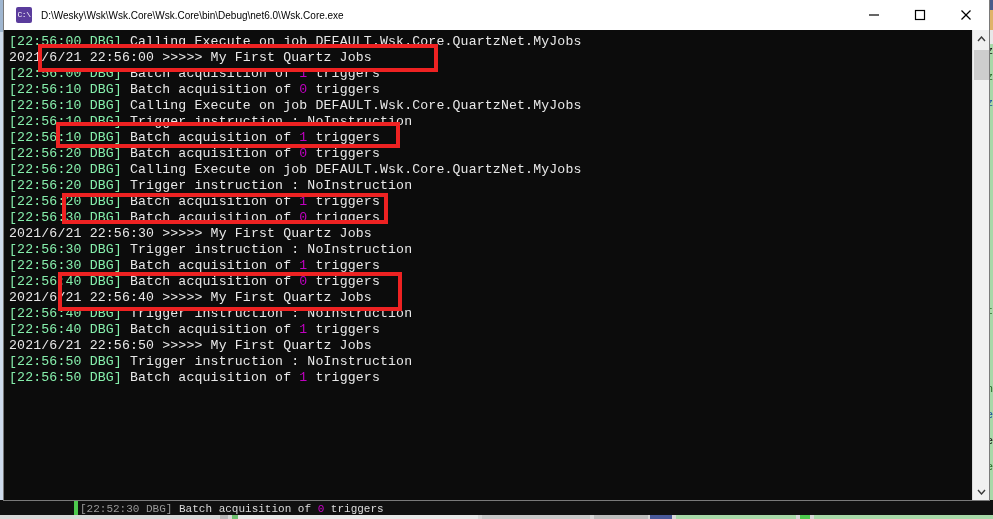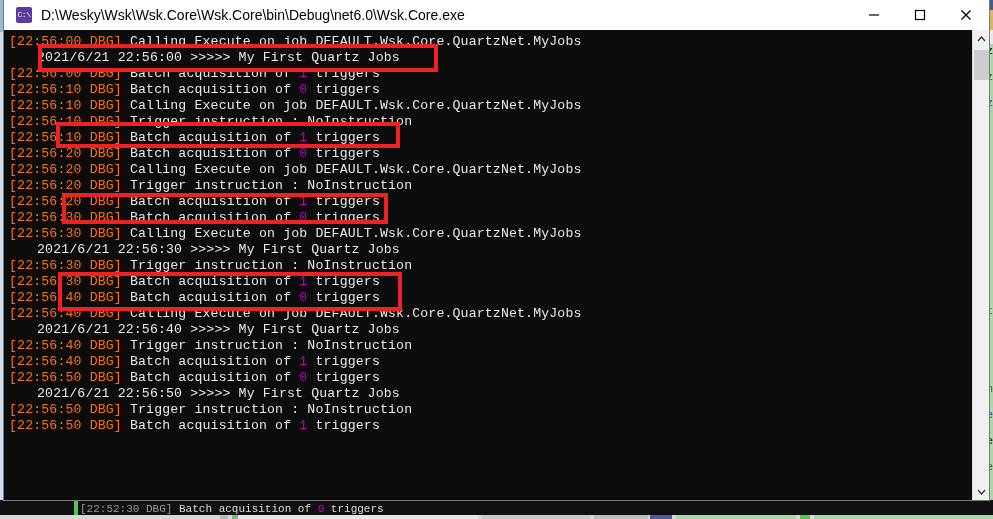--- a/index.html
+++ b/index.html
@@ -42,44 +42,44 @@
     position:absolute;left:0;top:0;width:985px;height:30px;background:#ffffff;
     display:flex;align-items:center;border-bottom:1px solid #dcdcdc;
   }
   #app-icon{
     width:16px;height:16px;margin-left:12px;margin-right:9px;flex:none;
     background:#5a3c9c;border-radius:2px;position:relative;
     display:flex;align-items:center;justify-content:center;
   }
   #app-icon span{font-family:"Liberation Mono",monospace;font-size:8px;color:#fff;line-height:1;letter-spacing:-0.5px;}
   #title-text{
-    font-family:"Liberation Sans",sans-serif;font-size:14px;color:#000;
+    font-family:"Liberation Sans",sans-serif;font-size:10px;color:#000;
     white-space:nowrap;overflow:hidden;flex:1;
   }
   .winbtn{
     width:46px;height:30px;flex:none;display:flex;align-items:center;justify-content:center;
     color:#000;
   }
   .winbtn svg{display:block;}
 
   
   #console-body{
     position:absolute;left:0;top:30px;width:968px;height:470px;
     background:#0c0c0c;overflow:hidden;
     padding:4px 0 0 5px;box-sizing:border-box;
   }
   .line{
     font-family:"Liberation Mono",monospace;
     font-size:13.2px;line-height:16px;height:16px;white-space:pre;
     color:#cccccc;letter-spacing:0.15px;
   }
-  .line .ts{color:#f97316;}
+  .line .ts{color:#86efac;}
   .line .msg{color:#e8e8e8;}
   .line .num{color:#c000c0;}
-  .line.job{color:#e8e8e8;margin-left:28px;}
+  .line.job{color:#e8e8e8;}
 
   
   #console-scrollbar{
     position:absolute;right:0;top:30px;width:17px;height:470px;background:#f0f0f0;
     border-left:1px solid #dcdcdc;box-sizing:border-box;
   }
   .sb-arrow{position:absolute;left:0;width:16px;height:17px;display:flex;align-items:center;justify-content:center;}
   #sb-up{top:0;}
   #sb-down{bottom:0;}
   .sb-arrow svg{display:block;}
@@ -173,30 +173,27 @@
         <div class="line"><span class="ts">[22:56:00 DBG]</span><span class="msg"> Batch acquisition of </span><span class="num">1</span><span class="msg"> triggers</span></div>
         <div class="line"><span class="ts">[22:56:10 DBG]</span><span class="msg"> Batch acquisition of </span><span class="num">0</span><span class="msg"> triggers</span></div>
         <div class="line"><span class="ts">[22:56:10 DBG]</span><span class="msg"> Calling Execute on job DEFAULT.Wsk.Core.QuartzNet.MyJobs</span></div>
         <div class="line"><span class="ts">[22:56:10 DBG]</span><span class="msg"> Trigger instruction : NoInstruction</span></div>
         <div class="line"><span class="ts">[22:56:10 DBG]</span><span class="msg"> Batch acquisition of </span><span class="num">1</span><span class="msg"> triggers</span></div>
         <div class="line"><span class="ts">[22:56:20 DBG]</span><span class="msg"> Batch acquisition of </span><span class="num">0</span><span class="msg"> triggers</span></div>
         <div class="line"><span class="ts">[22:56:20 DBG]</span><span class="msg"> Calling Execute on job DEFAULT.Wsk.Core.QuartzNet.MyJobs</span></div>
         <div class="line"><span class="ts">[22:56:20 DBG]</span><span class="msg"> Trigger instruction : NoInstruction</span></div>
         <div class="line"><span class="ts">[22:56:20 DBG]</span><span class="msg"> Batch acquisition of </span><span class="num">1</span><span class="msg"> triggers</span></div>
         <div class="line"><span class="ts">[22:56:30 DBG]</span><span class="msg"> Batch acquisition of </span><span class="num">0</span><span class="msg"> triggers</span></div>
-        <div class="line"><span class="ts">[22:56:30 DBG]</span><span class="msg"> Calling Execute on job DEFAULT.Wsk.Core.QuartzNet.MyJobs</span></div>
         <div class="line job"><span>2021/6/21 22:56:30 &gt;&gt;&gt;&gt;&gt; My First Quartz Jobs</span></div>
         <div class="line"><span class="ts">[22:56:30 DBG]</span><span class="msg"> Trigger instruction : NoInstruction</span></div>
         <div class="line"><span class="ts">[22:56:30 DBG]</span><span class="msg"> Batch acquisition of </span><span class="num">1</span><span class="msg"> triggers</span></div>
         <div class="line"><span class="ts">[22:56:40 DBG]</span><span class="msg"> Batch acquisition of </span><span class="num">0</span><span class="msg"> triggers</span></div>
-        <div class="line"><span class="ts">[22:56:40 DBG]</span><span class="msg"> Calling Execute on job DEFAULT.Wsk.Core.QuartzNet.MyJobs</span></div>
         <div class="line job"><span>2021/6/21 22:56:40 &gt;&gt;&gt;&gt;&gt; My First Quartz Jobs</span></div>
         <div class="line"><span class="ts">[22:56:40 DBG]</span><span class="msg"> Trigger instruction : NoInstruction</span></div>
         <div class="line"><span class="ts">[22:56:40 DBG]</span><span class="msg"> Batch acquisition of </span><span class="num">1</span><span class="msg"> triggers</span></div>
-        <div class="line"><span class="ts">[22:56:50 DBG]</span><span class="msg"> Batch acquisition of </span><span class="num">0</span><span class="msg"> triggers</span></div>
         <div class="line job"><span>2021/6/21 22:56:50 &gt;&gt;&gt;&gt;&gt; My First Quartz Jobs</span></div>
         <div class="line"><span class="ts">[22:56:50 DBG]</span><span class="msg"> Trigger instruction : NoInstruction</span></div>
         <div class="line"><span class="ts">[22:56:50 DBG]</span><span class="msg"> Batch acquisition of </span><span class="num">1</span><span class="msg"> triggers</span></div>
       </div>
   </div>
 
   <div id="console-scrollbar">
     <div class="sb-arrow" id="sb-up">
       <svg width="9" height="6" viewBox="0 0 9 6">
         <path d="M1 5 L4.5 1 L8 5" fill="none" stroke="#3a3a3a" stroke-width="1.4"></path>

